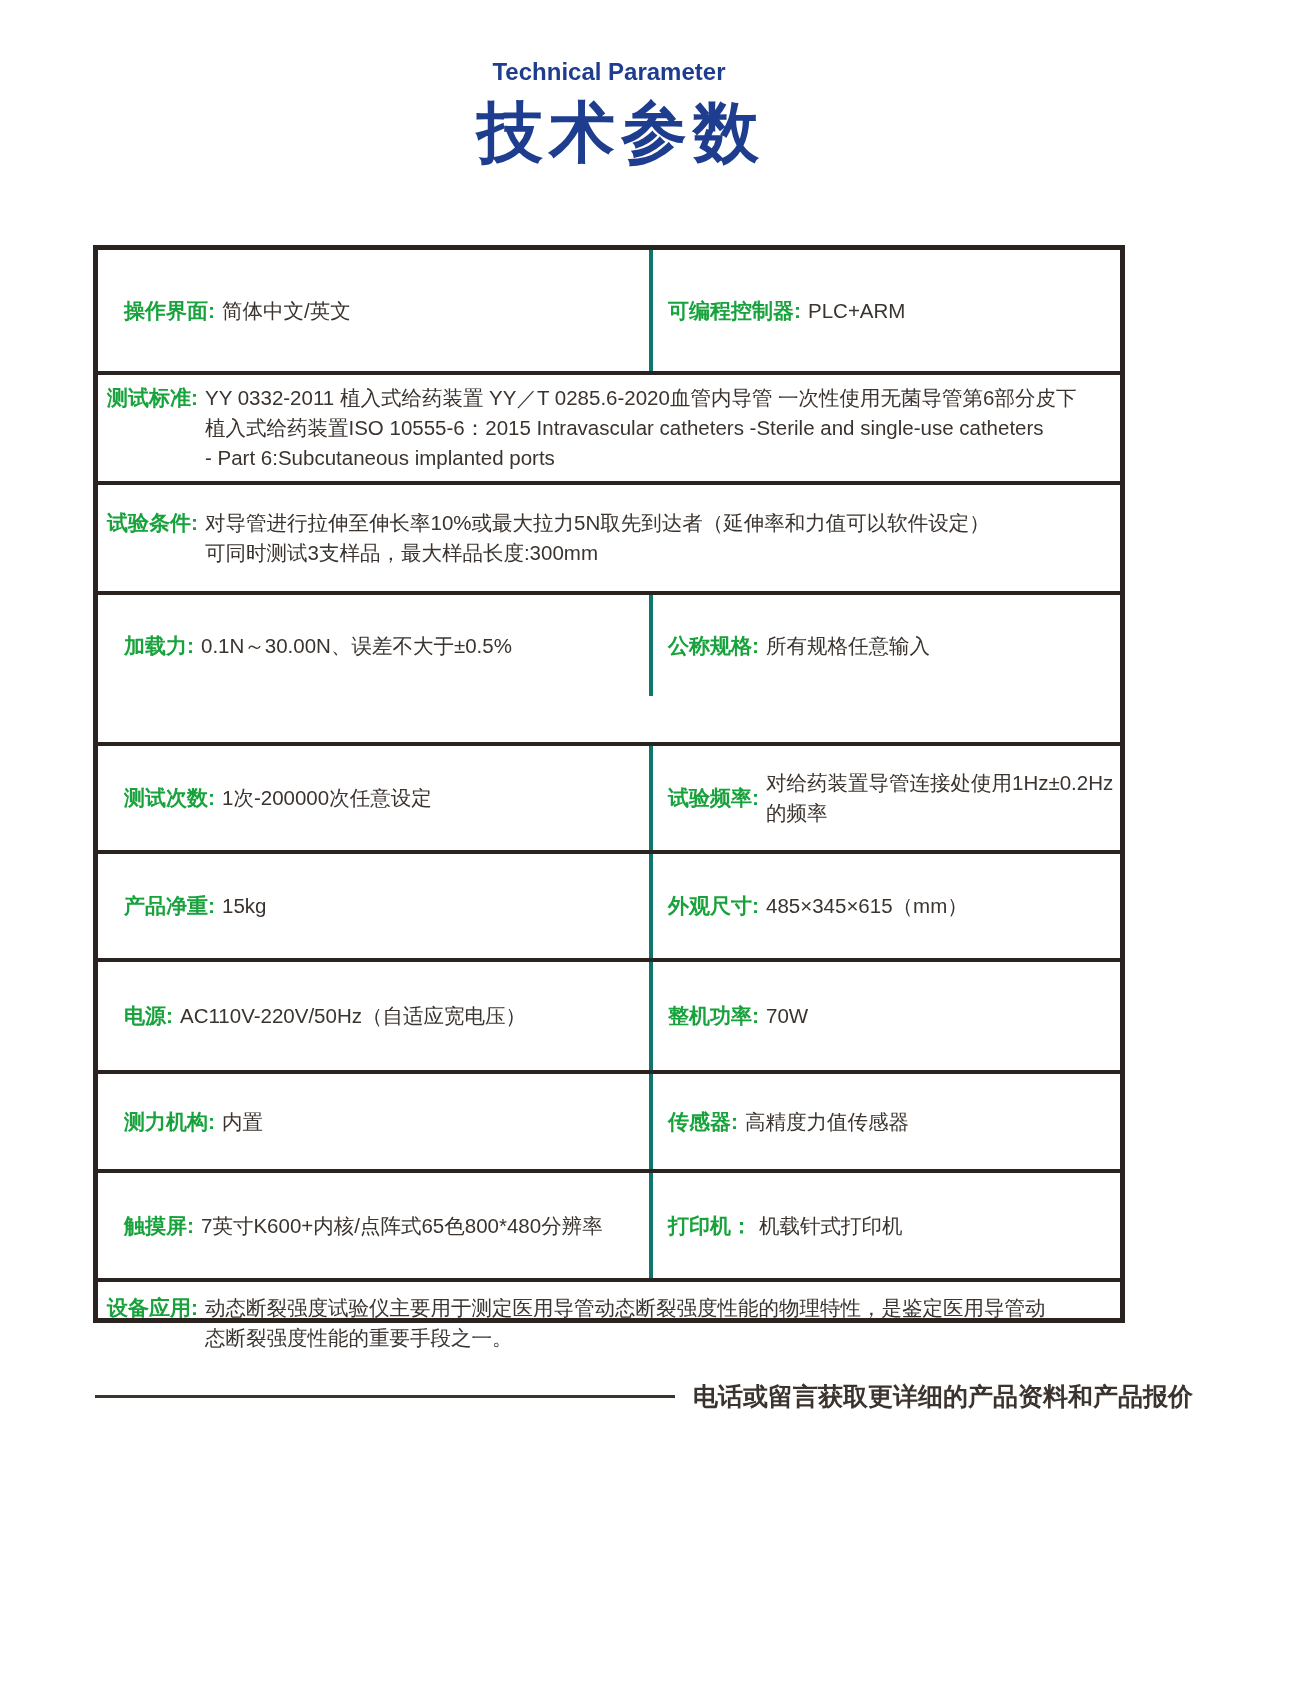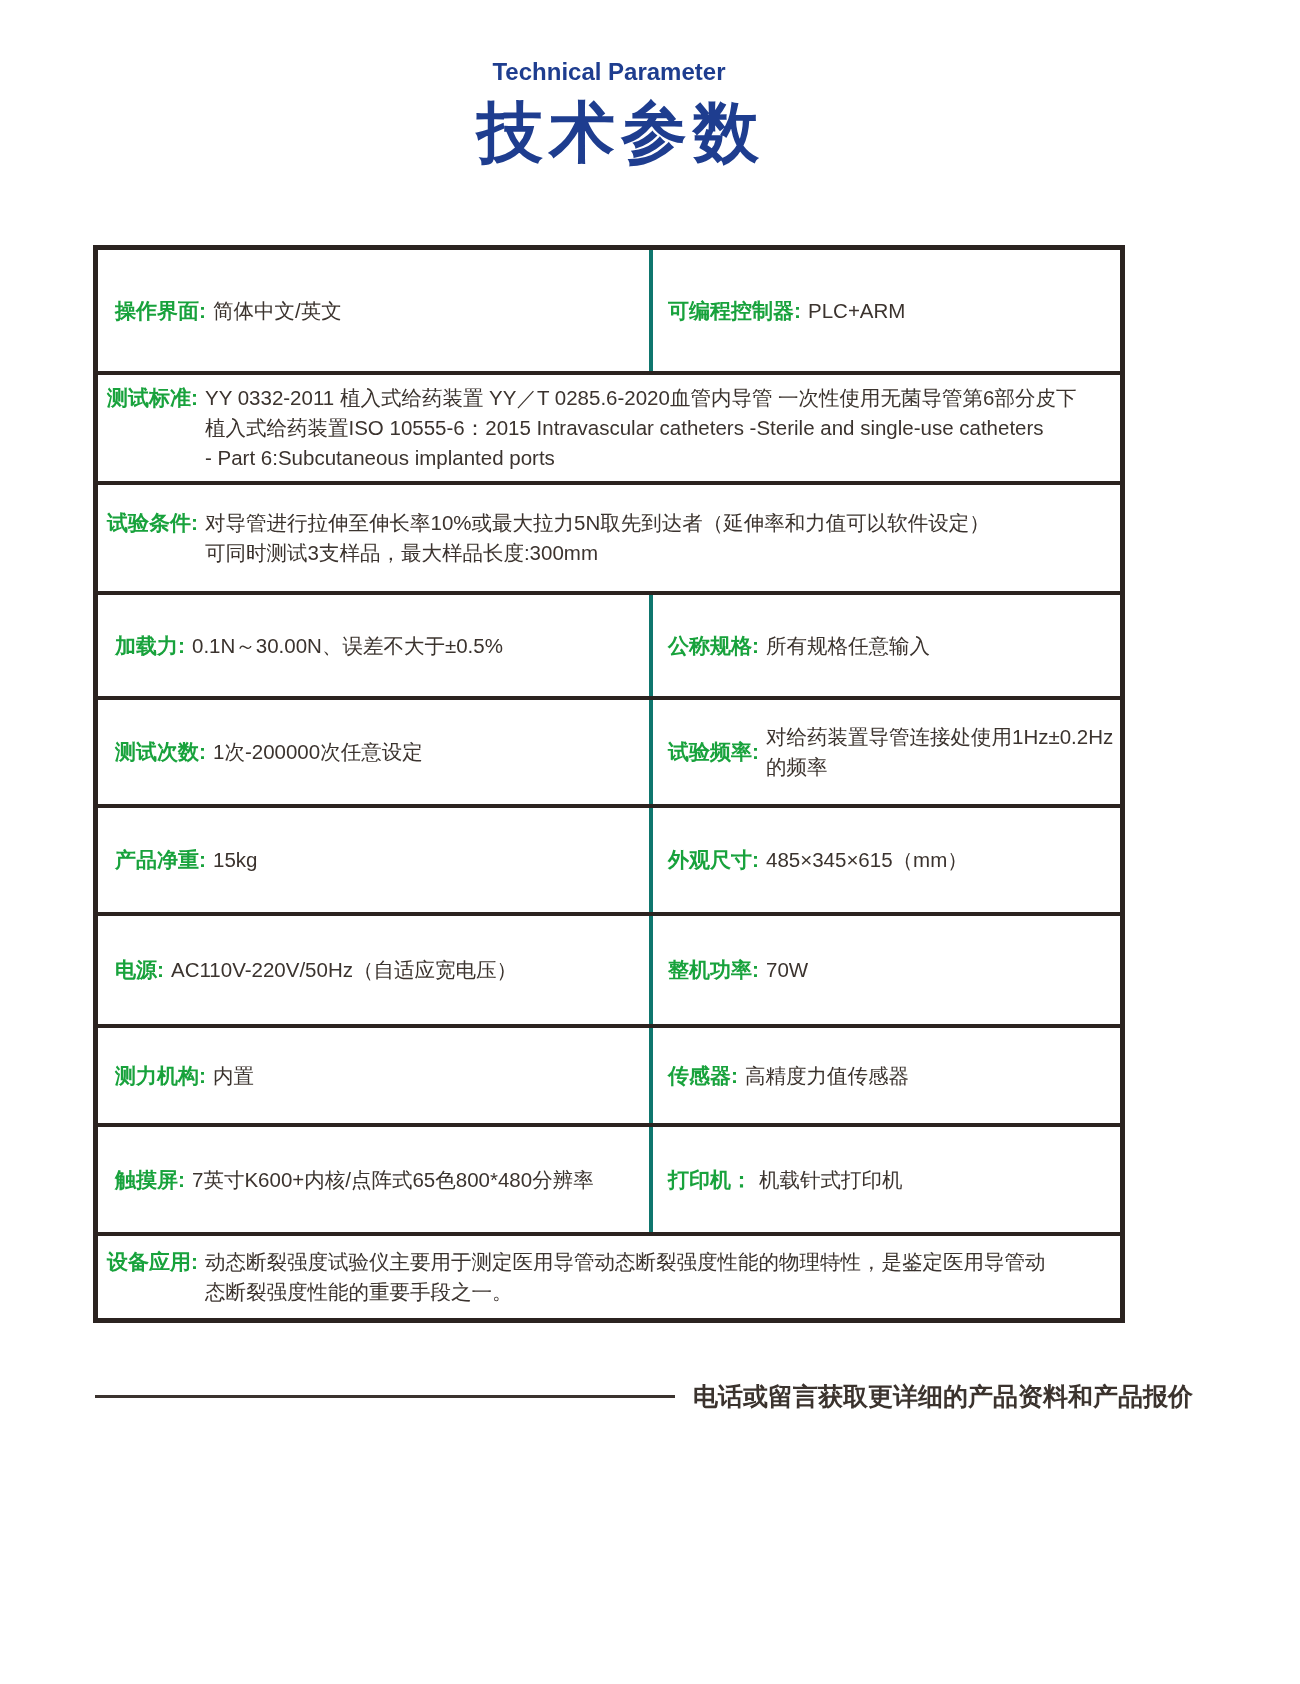--- a/index.html
+++ b/index.html
@@ -15,36 +15,36 @@
     position:absolute;top:88px;left:0;width:1218px;text-align:center;
     font-size:66px;font-weight:900;color:#1e3d8f;letter-spacing:6px;padding-left:12px;
   }
   .spec-table{
     position:absolute;left:93px;top:245px;width:1022px;height:1068px;
     border:5px solid #2b2320;background:#ffffff;
   }
   .trow{box-sizing:border-box;width:100%;display:flex;align-items:center;overflow:hidden;}
   .trow + .trow{border-top:4px solid #2b2320;}
   .trow.cols{display:grid;grid-template-columns:551px 1fr;align-items:stretch;}
-  .cell{display:flex;align-items:center;padding-left:17px;overflow:hidden;}
+  .cell{display:flex;align-items:center;padding-left:26px;overflow:hidden;}
   .cell.right{border-left:4px solid #0f766e;padding-left:15px;}
   .cell-inner{display:flex;align-items:flex-start;white-space:nowrap;}
   .lbl{color:#18a23c;font-weight:700;font-size:21px;line-height:30px;flex:none;margin-right:7px;}
   .val{font-size:20.5px;line-height:30px;color:#3b332e;}
   .val .line{white-space:nowrap;}
   .fullrow{padding-left:9px;}
   .footer{
     position:absolute;left:95px;top:1378px;width:1110px;height:36px;
     display:flex;align-items:center;font-weight:bold;
   }
   .footer-rule{width:580px;height:3px;background:#3b332e;flex:none;margin-right:18px;}
   .footer-text{font-size:25px;color:#3b332e;white-space:nowrap;}
   
   .r0{height:121px;} .r1{height:110px;} .r2{height:110px;} .r3{height:105px;}
-  .r4{height:108px;} .r5{height:108px;} .r6{height:112px;} .r7{height:99px;}
+  .r4{height:108px;margin-top:46px;} .r5{height:108px;} .r6{height:112px;} .r7{height:99px;}
   .r8{height:109px;} .r9{height:86px;}
 </style>
 </head>
 <body>
 
 <div class="page">
 
   <div class="subtitle-en">Technical Parameter</div>
   <div class="title-cn">技术参数</div>
 

